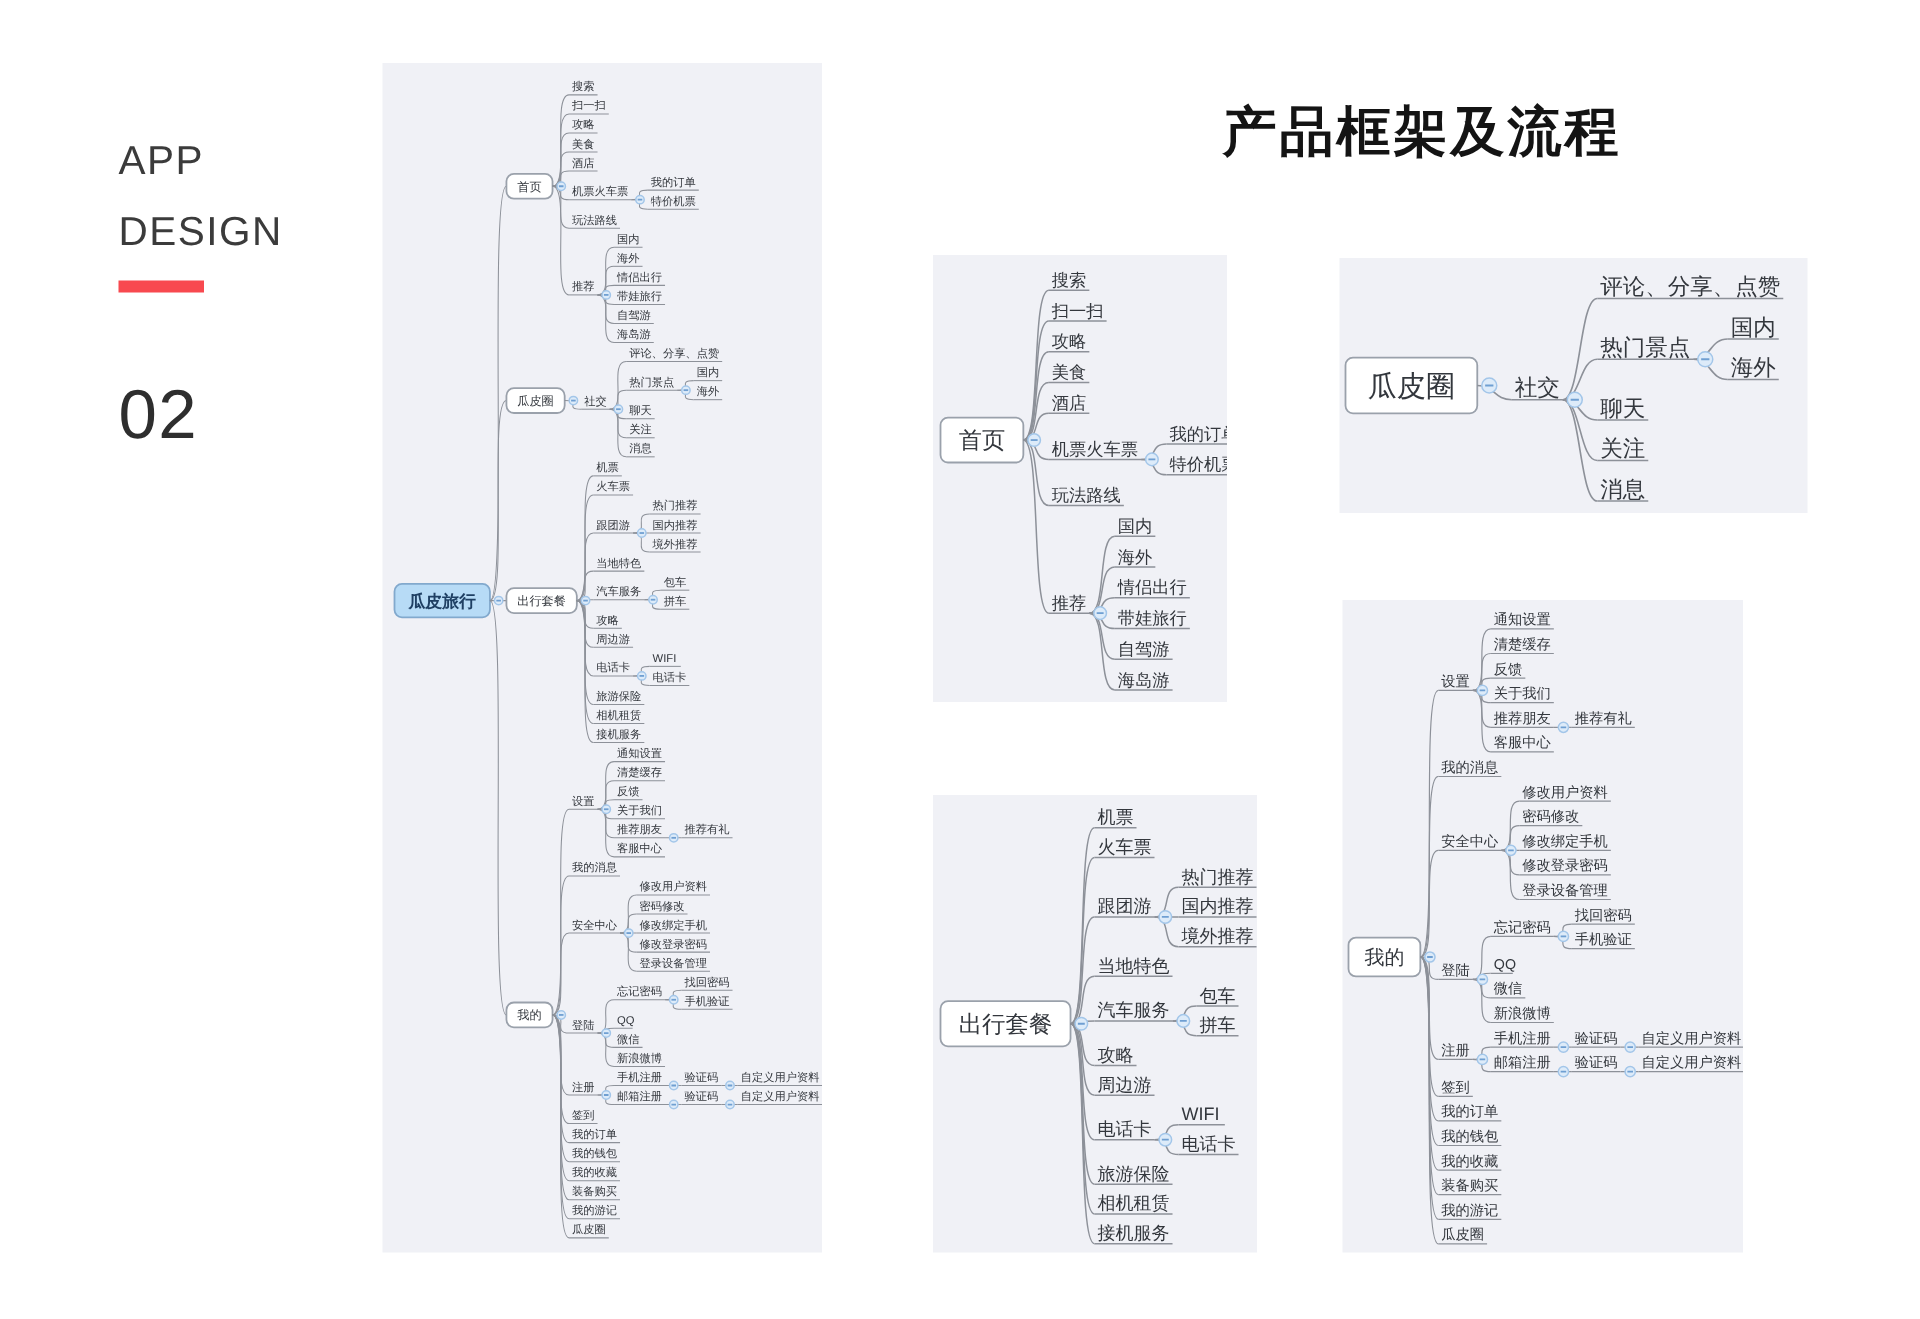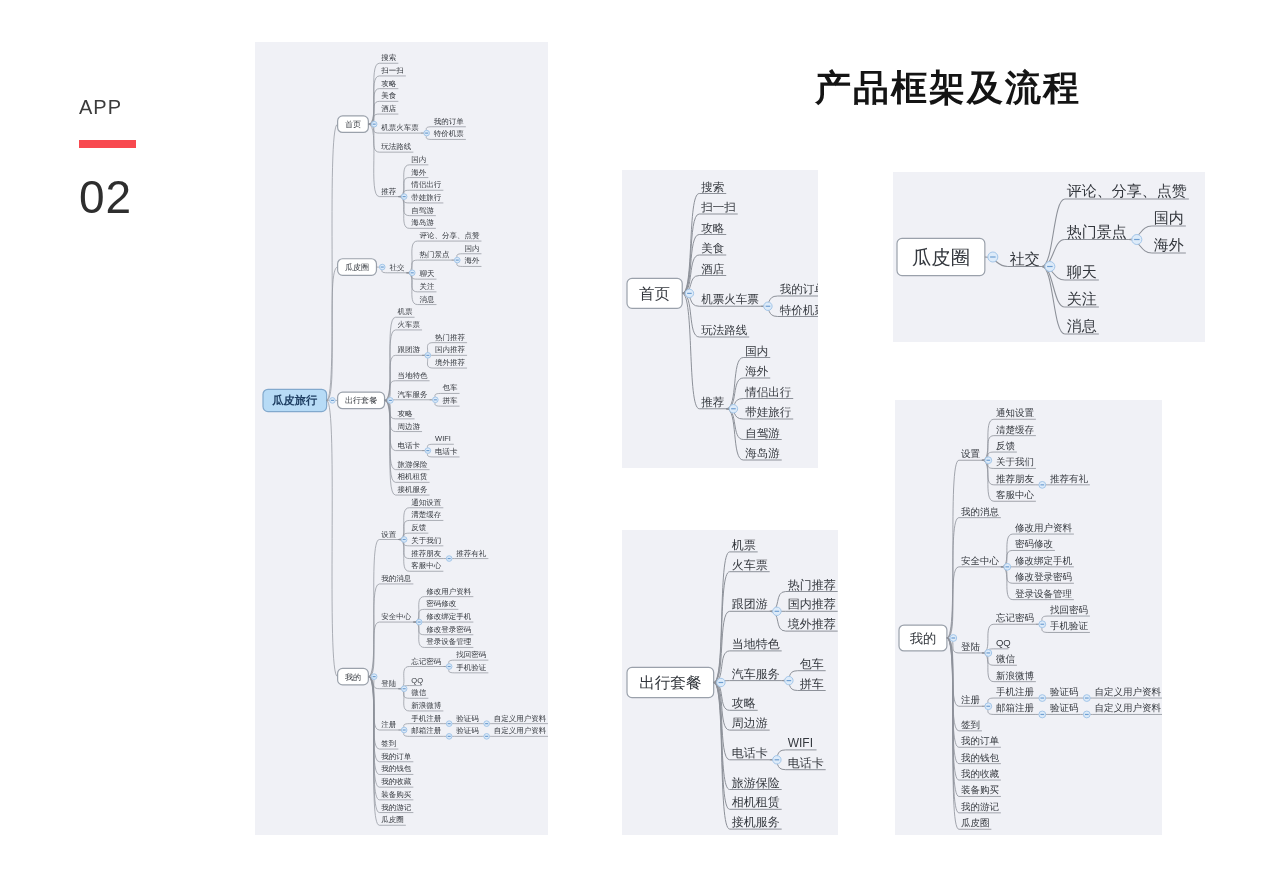--- a/index.html
+++ b/index.html
@@ -2,36 +2,37 @@
 <html><head>
 <meta charset="utf-8">
 <style>
   html,body{margin:0;padding:0;}
   body{
     width:1280px;height:879px;position:relative;overflow:hidden;
     background:#ffffff;
     font-family:"Liberation Sans","DejaVu Sans",sans-serif;
   }
   .brand{position:absolute;left:79px;top:84px;color:#3b3b3b;}
-  .brand-line{font-size:20px;line-height:47px;letter-spacing:1px;color:#3b3b3b;}
+  .brand-line{font-size:27px;line-height:47px;letter-spacing:1px;color:#3b3b3b;}
   .accent-bar{width:57px;height:8px;margin-top:9px;}
-  .page-number{font-size:46px;margin-top:22px;color:#2e2e2e;letter-spacing:1px;}
+  .page-number{font-size:46px;margin-top:54px;color:#2e2e2e;letter-spacing:1px;}
   .page-title{
     position:absolute;left:737px;top:64px;width:344px;text-align:right;
     font-size:36px;font-weight:600;color:#141414;letter-spacing:2px;
   }
   .mm-panel{position:absolute;overflow:hidden;}
   .mm-panel svg{display:block;}
   svg text{font-family:"Liberation Sans","DejaVu Sans",sans-serif;}
 </style>
 </head>
 <body>
 
 <div class="brand">
   <div class="brand-line">APP</div>
+  <div class="brand-line">DESIGN</div>
   <div class="accent-bar" style="background: rgb(248, 73, 79);"></div>
   <div class="page-number">02</div>
 </div>
 
 <div class="page-title">产品框架及流程</div>
 
 <div class="mm-panel" id="panel-main" style="left: 255px; top: 42px; width: 293px; height: 793px; background: rgb(240, 241, 246);">
     <svg width="293" height="793">
       <rect x="8" y="347.27500000000015" width="63.625" height="22.25" rx="5" fill="#b7dbf6" stroke="#82a9cd" stroke-width="1.2"></rect>
       <text x="39.8125" y="362.45000000000016" text-anchor="middle" font-size="11.25" font-weight="bold" fill="#1f3f63">瓜皮旅行</text>

